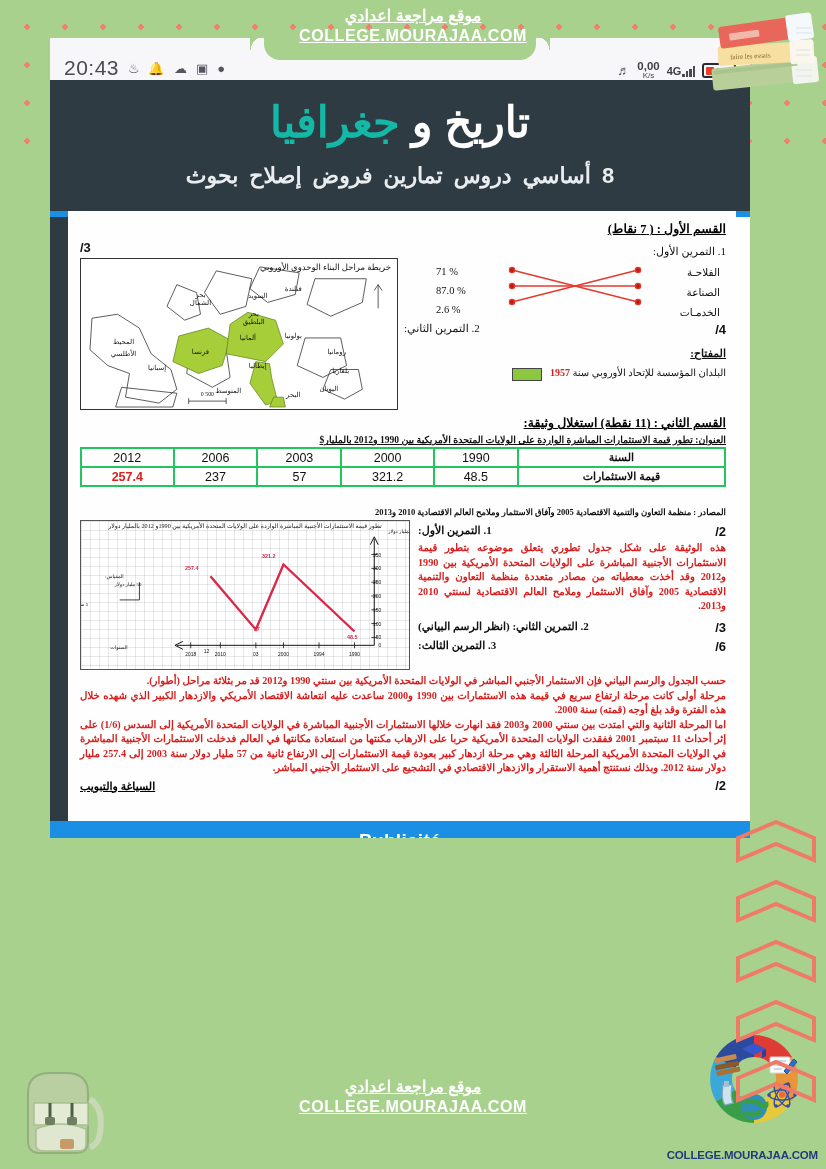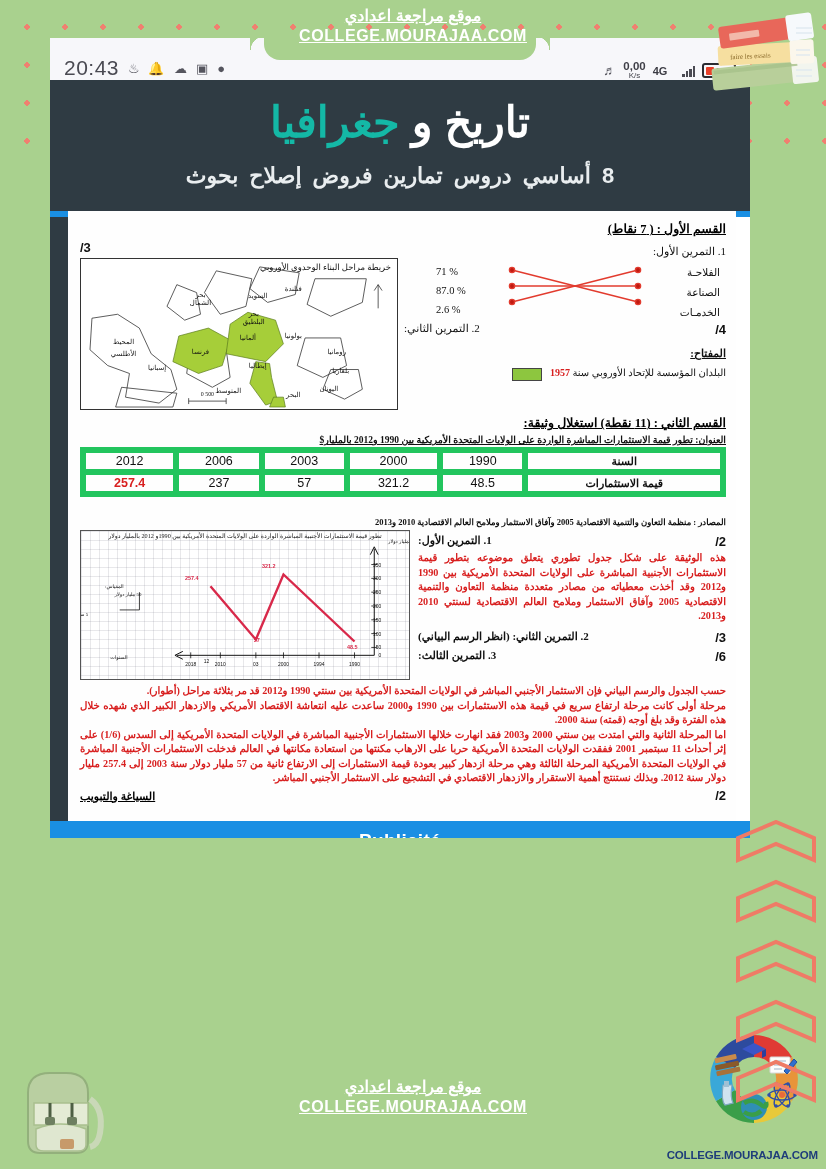--- a/index.html
+++ b/index.html
@@ -105,21 +105,21 @@
     font-size: 19px;
   }
   .sb-left { display: flex; align-items: center; gap: 9px; }
   .sb-time { font-size: 21px; letter-spacing: .5px; color: #4a4a52; }
   .sb-ico { font-size: 13px; color: #55555e; line-height: 1; }
   .sb-right { display: flex; align-items: center; gap: 7px; }
   .sb-netspeed { text-align: center; line-height: .95; color: #3f3f47; }
   .sb-netspeed .n1 { font-size: 11.5px; font-weight: 600; display: block; }
   .sb-netspeed .n2 { font-size: 8px; display: block; }
   .sb-4g { display: flex; align-items: flex-end; gap: 1px; }
-  .sb-4g .g { font-size: 11px; font-weight: 600; margin-right: 14px; }
+  .sb-4g .g { font-size: 11px; font-weight: 600; margin-right: 0; }
   .bars { display: flex; align-items: flex-end; gap: 1px; height: 11px; }
   .bars i { display: block; width: 2.4px; background: #4a4a52; }
   .bars i:nth-child(1) { height: 3px; }
   .bars i:nth-child(2) { height: 5.5px; }
   .bars i:nth-child(3) { height: 8px; }
   .bars i:nth-child(4) { height: 11px; }
   .battery {
     position: relative;
     width: 34px; height: 15px;
     border: 2px solid #2b2b31;
@@ -227,21 +227,21 @@
 
   
   .doc-title-line { font-size: 9.5px; font-weight: 700; text-decoration: underline; margin: 3px 0 2px; }
   table.data {
     width: 100%;
     border-collapse: collapse;
     font-family: "Liberation Sans", sans-serif;
     direction: rtl;
   }
   table.data td {
-    border: 6px solid #22c55e;
+    border: 2px solid #22c55e;
     text-align: center;
     font-size: 12.5px;
     padding: 1px 2px;
     height: 19px;
   }
   table.data td.lbl { font-size: 11px; font-weight: 700; }
   table.data td.redval { color: #d81f1f; font-weight: 700; }
   .src-line { font-size: 8.5px; font-weight: 700; margin: 20px 0 3px; }
 
   

